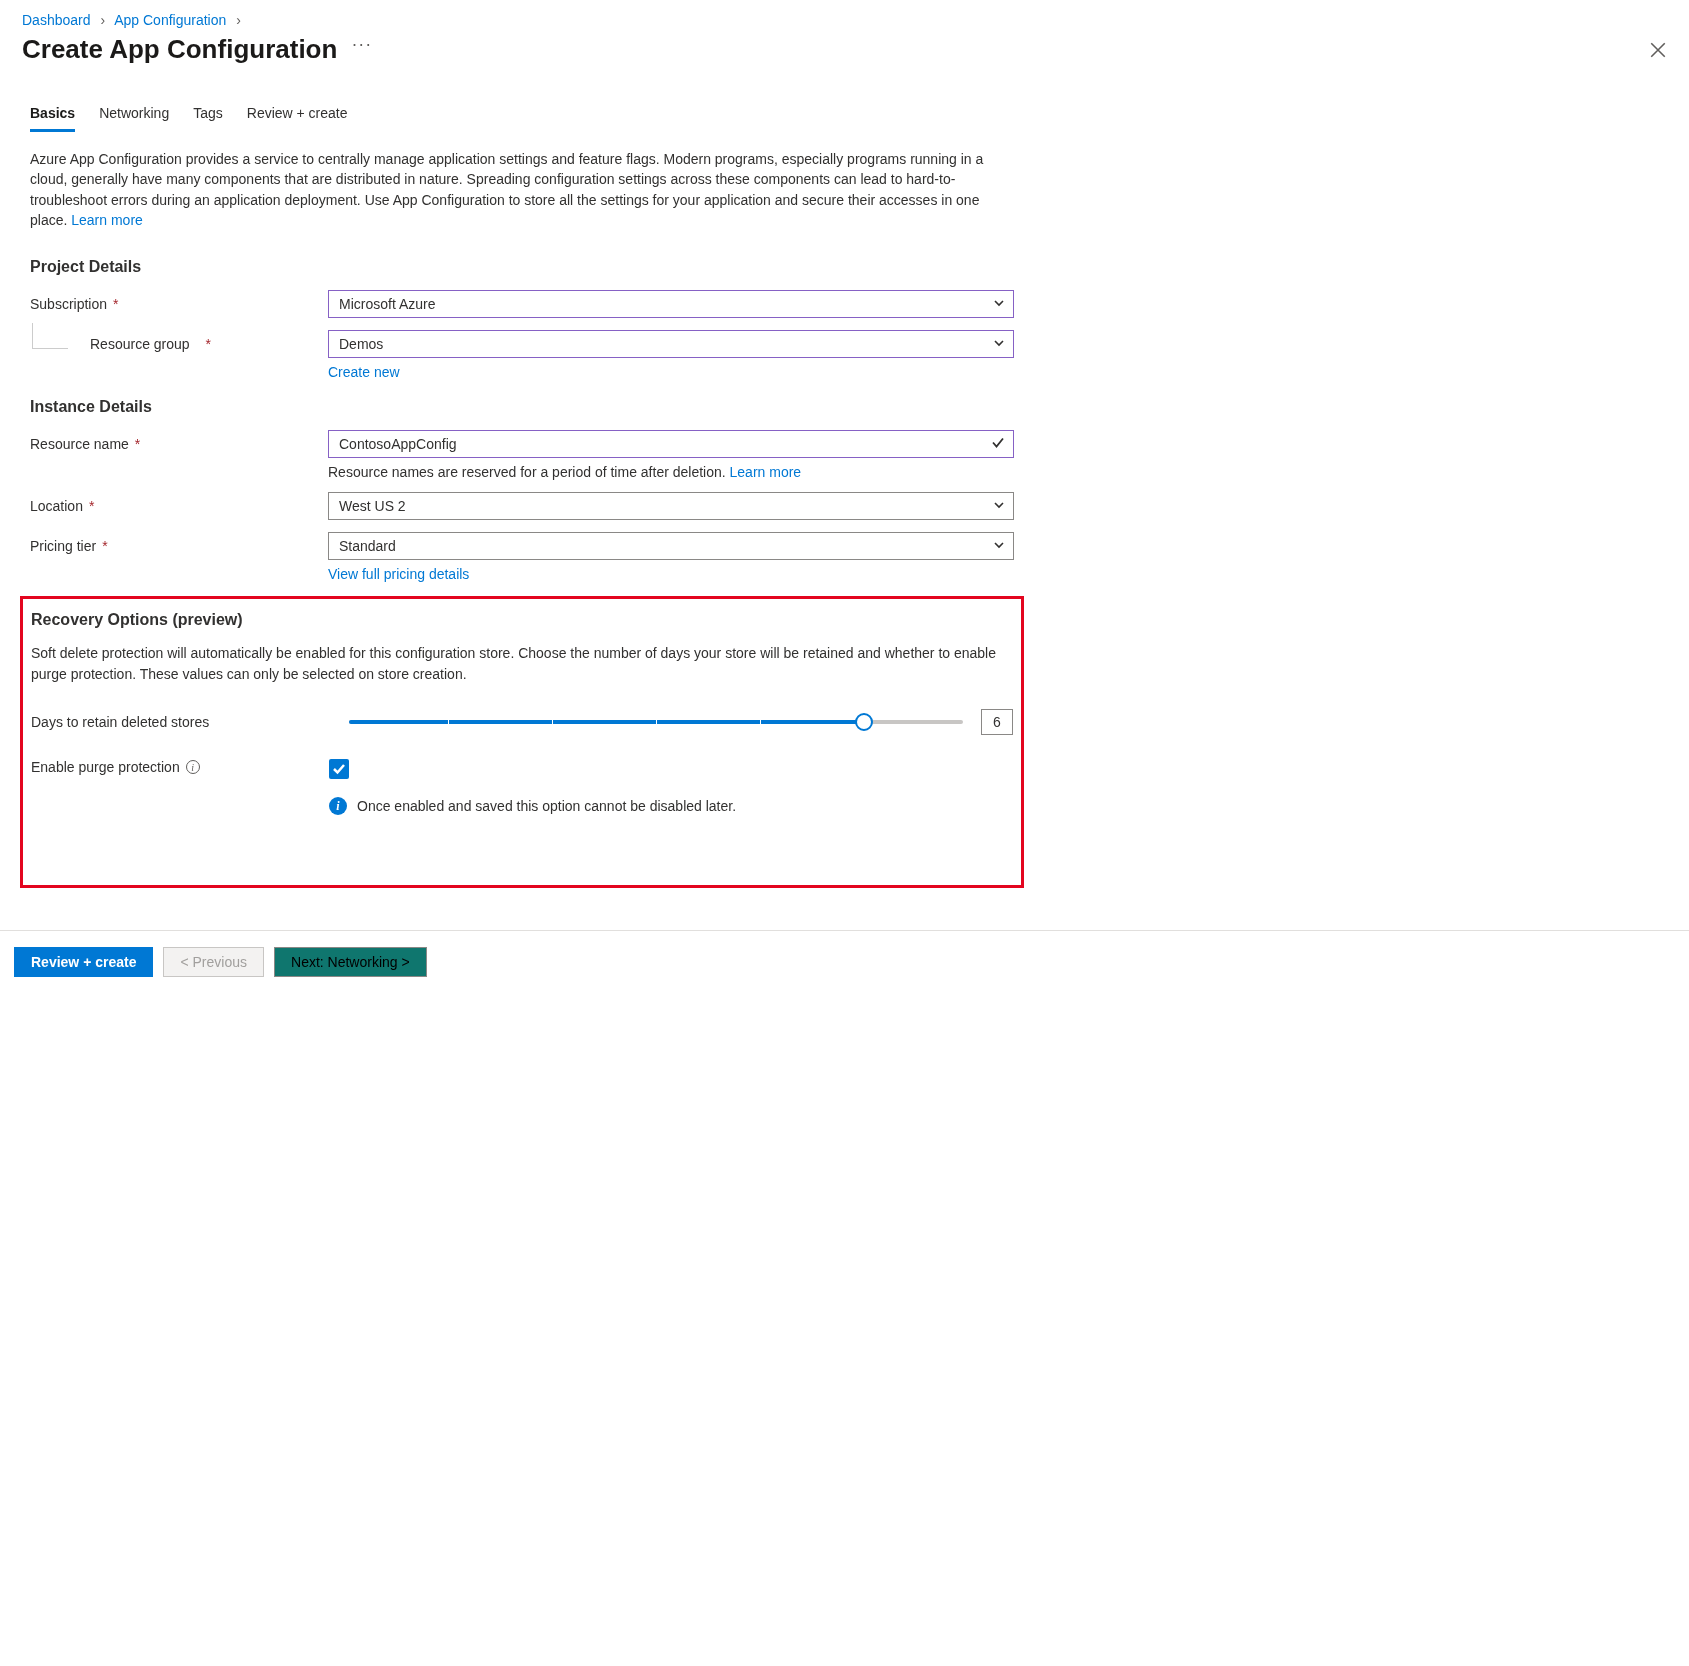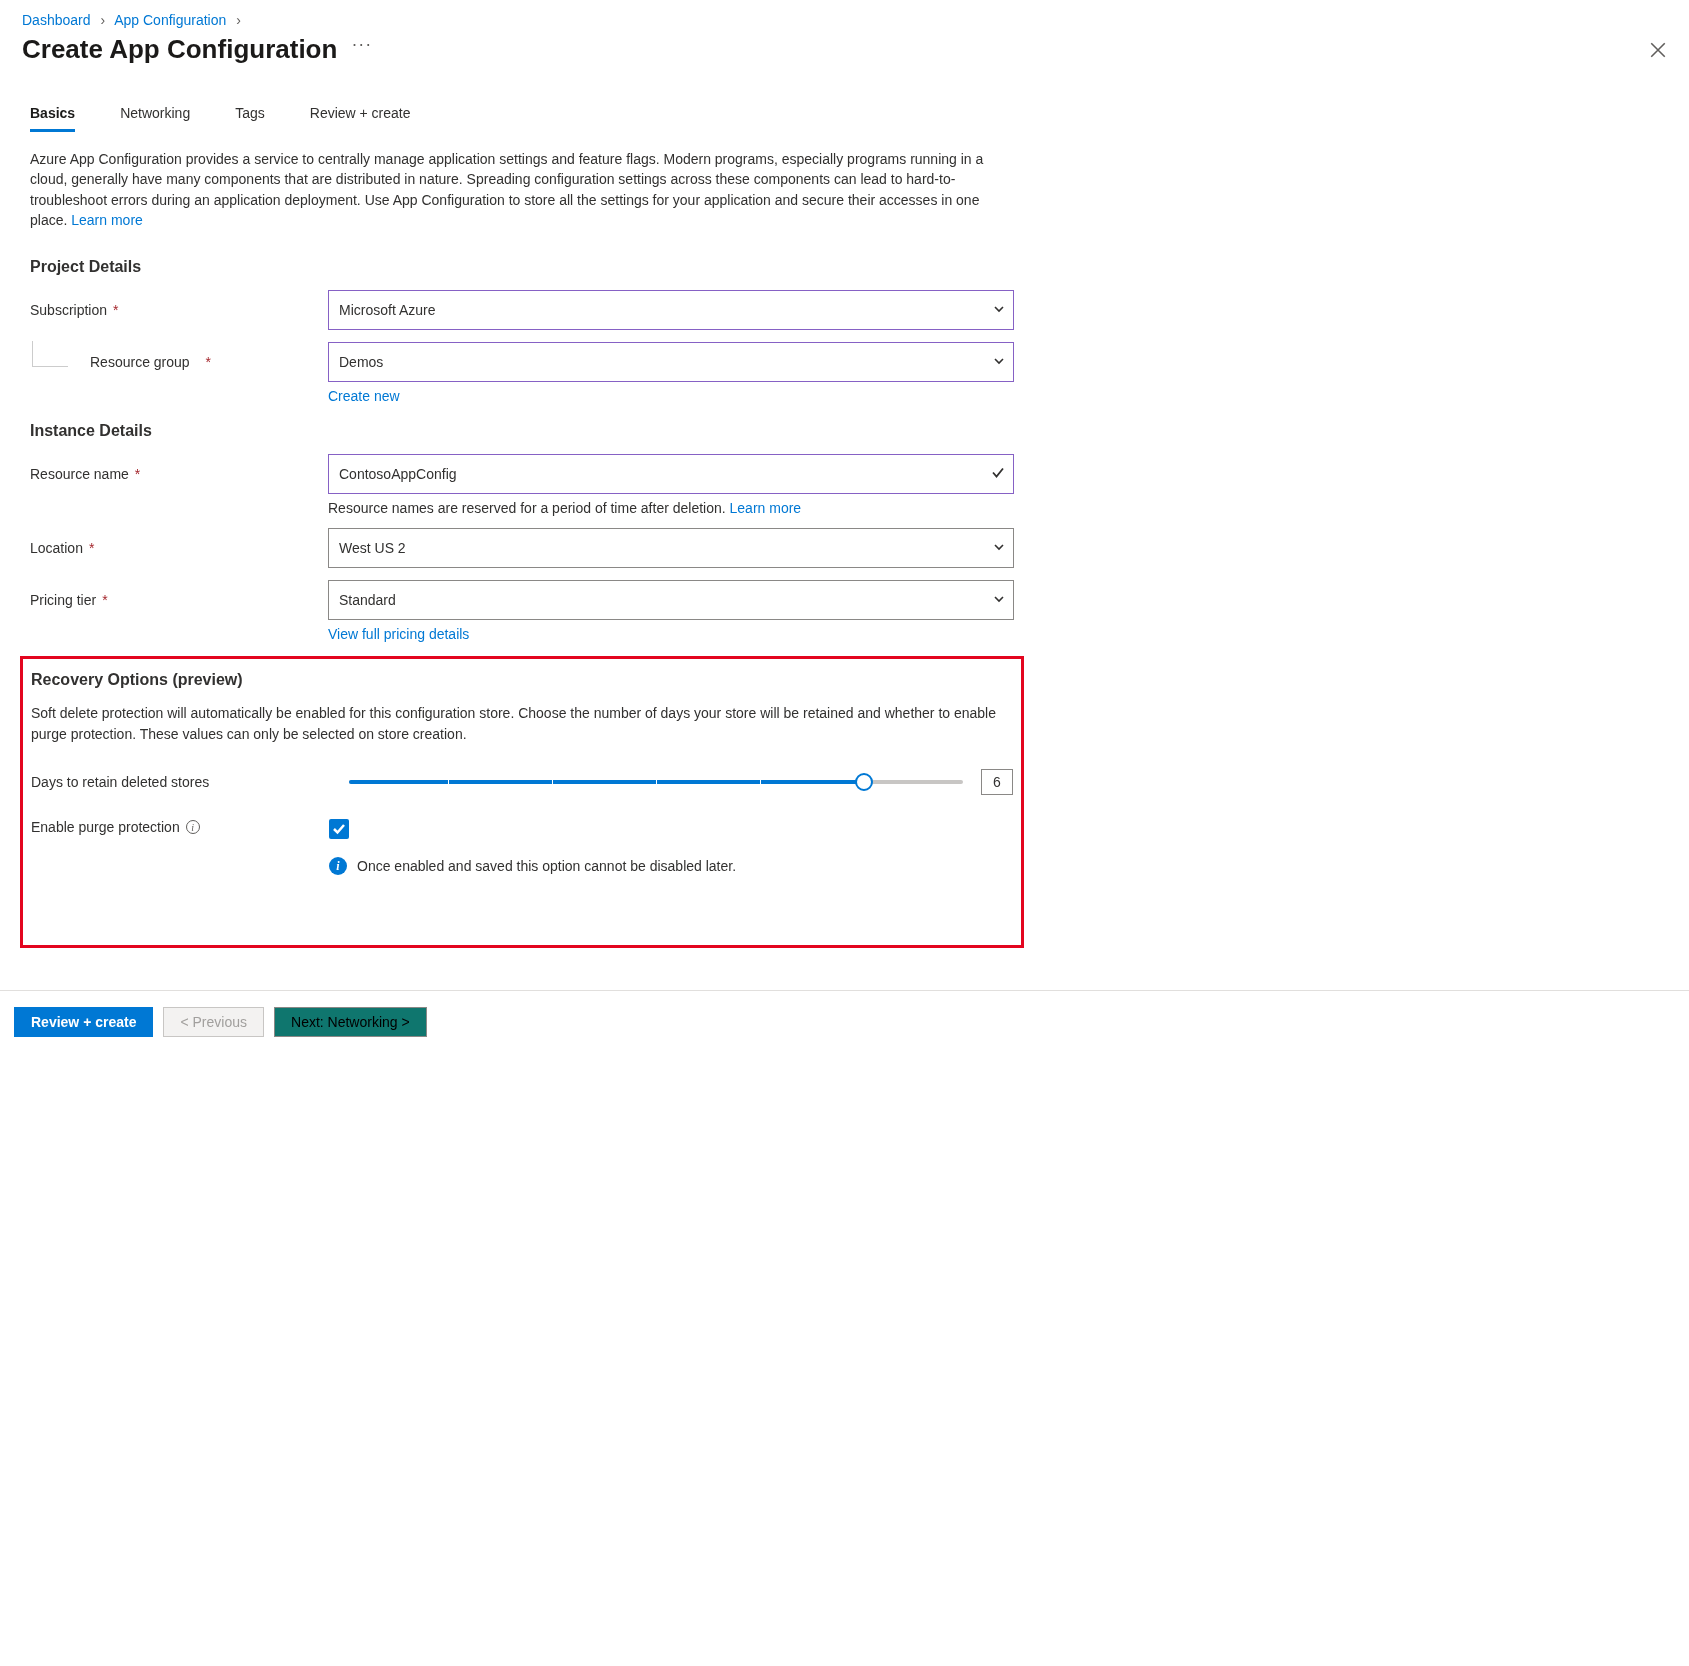--- a/index.html
+++ b/index.html
@@ -13,35 +13,35 @@
   .breadcrumb { font-size: 14px; color: #605e5c; margin-bottom: 6px; }
   .breadcrumb a { color: #0078d4; text-decoration: none; }
   .breadcrumb .chev { color: #605e5c; margin: 0 6px; }
   .title-row { display: flex; align-items: center; justify-content: space-between; margin-top: 2px; margin-bottom: 40px; }
   .title-left { display: flex; gap: 14px; }
   h1.page-title { font-size: 26px; font-weight: 600; color: #1b1a19; }
   .more-icon { font-size: 18px; color: #605e5c; cursor: pointer; letter-spacing: 1px; }
   .close-icon { cursor: pointer; width: 18px; height: 18px; }
   .close-icon svg { stroke: #605e5c; stroke-width: 1.4; }
   .content { padding-left: 8px; padding-right: 8px; max-width: 1000px; }
-  .tabs { display: flex; gap: 45px; border-bottom: 1px solid transparent; margin-bottom: 16px; }
+  .tabs { display: flex; gap: 24px; border-bottom: 1px solid transparent; margin-bottom: 16px; }
   .tab { padding-bottom: 8px; font-size: 14px; color: #323130; cursor: pointer; border-bottom: 2px solid transparent; }
   .tab.active { font-weight: 600; border-bottom: 3px solid #0078d4; color: #1b1a19; }
   .intro { font-size: 14px; line-height: 1.45; color: #323130; margin-bottom: 28px; }
   .intro a, .link { color: #0078d4; text-decoration: none; }
   h2.section { font-size: 16px; font-weight: 600; margin-top: 18px; margin-bottom: 14px; }
   .form-row { display: flex; align-items: center; margin-bottom: 12px; }
   .form-label { width: 298px; flex-shrink: 0; font-size: 14px; display: flex; align-items: center; gap: 6px; }
   .form-label .req { color: #a4262c; }
   .indent-wrap { display: flex; align-items: center; }
   .indent-line { width: 36px; height: 26px; border-left: 1px solid #ccc; border-bottom: 1px solid #ccc; margin-left: 2px; margin-right: 16px; position: relative; top: -8px; }
   .control { flex: 1; position: relative; }
   .select, .textinput {
     width: 100%;
-    height: 40px;
+    height: 28px;
     border: 1px solid #8a8886;
     padding: 0 28px 0 10px;
     font-size: 14px;
     color: #323130;
     background: #fff;
     display: flex;
     align-items: center;
     position: relative;
     cursor: pointer;
   }

